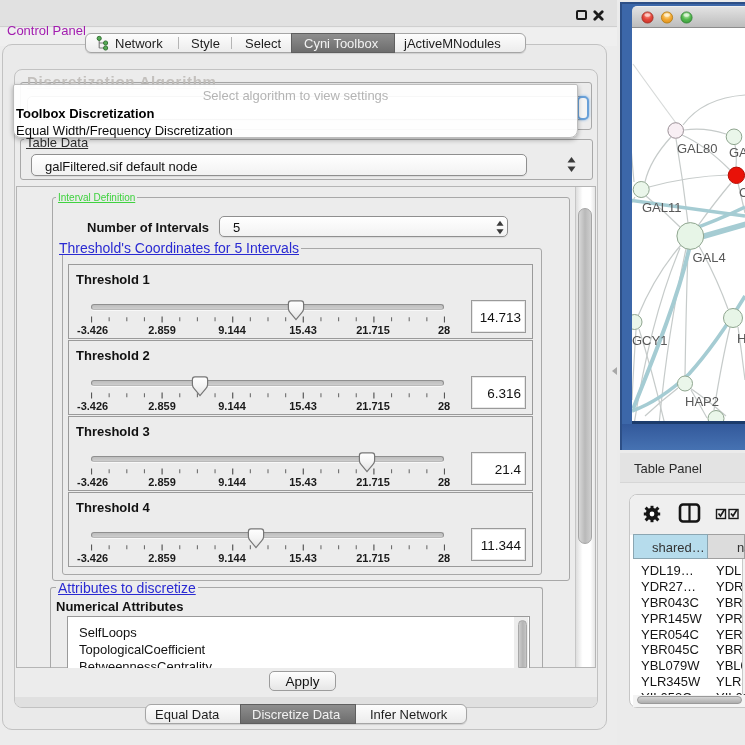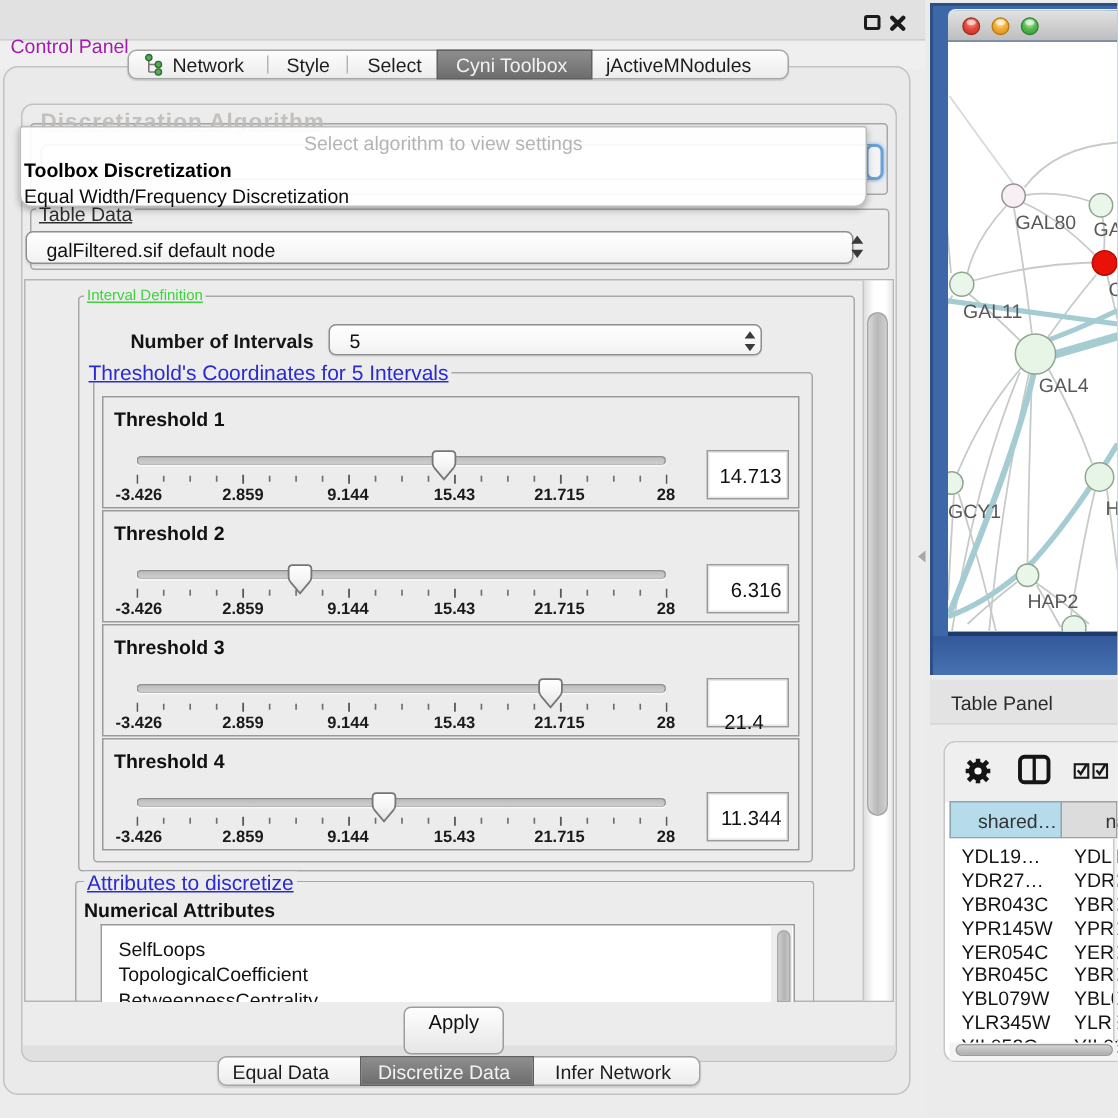--- a/index.html
+++ b/index.html
@@ -199,21 +199,21 @@
 <div class="abs" style="left:577px;top:96px;width:12px;height:24px;background:#f4f4f4;border:2px solid #69a0d8;border-radius:5px;box-shadow:0 0 3px #7db2e8;"></div>
 <div class="grouptitle bold" style="left:25px;top:74px;color:#c3c0bd;background:transparent;font-size:15px;line-height:15px;letter-spacing:0.7px;">Discretization Algorithm</div>
 
 <div class="abs" style="left:13px;top:84px;width:565px;height:54px;background:rgba(255,255,255,0.93);border:1px solid #bdbdbd;border-radius:2px 2px 8px 8px;box-shadow:0 2px 5px rgba(0,0,0,0.3);z-index:40;"></div>
 <div class="abs" style="left:13px;top:88px;width:565px;height:13px;font-size:13px;color:#b4b4b4;text-align:center;z-index:41;">Select algorithm to view settings</div>
 <div class="abs bold" style="left:16px;top:105.5px;font-size:13px;color:#000;z-index:41;">Toolbox Discretization</div>
 <div class="abs" style="left:16px;top:123px;font-size:13px;color:#0c0c0c;z-index:41;">Equal Width/Frequency Discretization</div>
 
 <div class="gbox" style="left:20px;top:139px;width:573px;height:41px;"></div>
 <div class="grouptitle" style="left:24px;top:135.5px;color:#2e2e2e;">Table Data</div>
-<div class="combo" style="left:17px;top:154px;width:552px;height:22px;">
+<div class="combo" style="left:31px;top:154px;width:496px;height:22px;">
   <span style="position:absolute;left:13px;top:4px;">galFiltered.sif default node</span>
 </div>
 <svg class="abs" style="left:567px;top:157px;" width="9" height="15" viewBox="0 0 9 15">
  <path d="M4.5,0 L8.5,5.5 L0.5,5.5 Z" fill="#3a3a3a"></path>
     <path d="M4.5,15 L8.5,9.5 L0.5,9.5 Z" fill="#3a3a3a"></path>
 </svg>
 
 <div class="abs" style="left:16px;top:186px;width:580px;height:482px;background:#ececec;border:1px solid #b5b5b5;"></div>
 <div class="abs" style="left:575px;top:187px;width:20px;height:480px;background:linear-gradient(to right,#dedede,#ffffff 35%,#ffffff 75%,#e6e6e6);border-left:1px solid #c6c6c6;"></div>
 <div class="abs" style="left:578px;top:208px;width:14px;height:336px;background:linear-gradient(to right,#d8d8d8,#b9b9b9 50%,#cfcfcf);border:1px solid #a5a5a5;border-radius:7px;"></div>
@@ -354,21 +354,21 @@
  <defs>
       <linearGradient id="th367.4452" x1="0" y1="0" x2="0" y2="1">
   <stop offset="0" stop-color="#ffffff"></stop>
         <stop offset="0.5" stop-color="#f4f4f4"></stop>
         <stop offset="1" stop-color="#e2e2e2"></stop>
       </linearGradient>
     </defs>
  <path d="M4,0.8 H14 Q16.6,0.8 16.6,3.4 V8.6 Q16.6,10.8 15,12.4 L9,19.6 L3,12.4 Q1.4,10.8 1.4,8.6 V3.4 Q1.4,0.8 4,0.8 Z" fill="url(#th367.4452)" stroke="#767676" stroke-width="1.2"></path>
 </svg>
 <div class="abs" style="left:471px;top:452px;width:55px;height:33px;background:#fff;border:1px solid #9a9a9a;box-shadow:inset 0 0 0 1px #e8e8e8;"></div>
-<div class="abs" style="left:471px;top:462px;width:50px;text-align:center;font-size:13.5px;color:#111;margin-top:12px;">21.4</div>
+<div class="abs" style="left:471px;top:462px;width:50px;text-align:right;font-size:13.5px;color:#111;">21.4</div>
 <div class="abs" style="left:68px;top:492px;width:465px;height:75px;border:1px solid #9a9a9a;background:#ececec;"></div>
 <div class="abs bold" style="left:76px;top:500px;font-size:13px;color:#111;">Threshold 4</div>
 <div class="abs" style="left:91.0px;top:532px;width:353.0px;height:6px;background:linear-gradient(#bdbdbd,#cdcdcd);border:1px solid #8f8f8f;border-bottom-color:#b9b9b9;border-radius:3.5px;box-shadow:0 1px 0 #f8f8f8;"></div>
 <svg class="abs" style="left:90.5px;top:544px;" width="354" height="7" viewBox="0 0 354 7">
     <line x1="0.50" y1="0.5" x2="0.50" y2="6.5" stroke="#585858" stroke-width="1.2"></line>
     <line x1="18.15" y1="1.2" x2="18.15" y2="5.2" stroke="#6e6e6e" stroke-width="1.1"></line>
     <line x1="35.80" y1="1.2" x2="35.80" y2="5.2" stroke="#6e6e6e" stroke-width="1.1"></line>
     <line x1="53.45" y1="1.2" x2="53.45" y2="5.2" stroke="#6e6e6e" stroke-width="1.1"></line>
     <line x1="71.10" y1="0.5" x2="71.10" y2="6.5" stroke="#585858" stroke-width="1.2"></line>
     <line x1="88.75" y1="1.2" x2="88.75" y2="5.2" stroke="#6e6e6e" stroke-width="1.1"></line>
@@ -410,18 +410,18 @@
 <div class="grouptitle" style="left:56px;top:581px;color:#2a2ad2;font-size:14px;line-height:14px;">Attributes to discretize</div>
 <div class="abs bold" style="left:56px;top:599px;font-size:13px;color:#111;">Numerical Attributes</div>
 <div class="abs" style="left:67px;top:616px;width:463px;height:52px;background:#fff;border:1px solid #9a9a9a;border-bottom:none;overflow:hidden;">
   <div style="position:absolute;left:11px;top:8px;font-size:13px;color:#111;">SelfLoops</div>
   <div style="position:absolute;left:11px;top:24.5px;font-size:13px;color:#111;">TopologicalCoefficient</div>
   <div style="position:absolute;left:11px;top:41.5px;font-size:13px;color:#111;">BetweennessCentrality</div>
   <div style="position:absolute;right:1px;top:0;width:14px;height:51px;background:#ededed;"></div>
   <div style="position:absolute;right:2.5px;top:3px;width:9px;height:48px;background:linear-gradient(to right,#cdcdcd,#b4b4b4 55%,#c6c6c6);border:1px solid #a8a8a8;border-radius:5px 5px 0 0;"></div>
 </div>
 
-<div class="abs" style="left:269px;top:671px;width:67px;height:32px;background:linear-gradient(#fefefe,#e6e6e6);border:1px solid #9c9c9c;border-radius:5px;text-align:center;font-size:13.5px;color:#111;"><span style="position:relative;top:2px;">Apply</span></div>
+<div class="abs" style="left:269px;top:671px;width:67px;height:20px;background:linear-gradient(#fefefe,#e6e6e6);border:1px solid #9c9c9c;border-radius:5px;text-align:center;font-size:13.5px;color:#111;"><span style="position:relative;top:2px;">Apply</span></div>
 
 <div class="abs" style="left:145px;top:704px;width:322px;height:20px;background:linear-gradient(#fdfdfd,#ececec);border:1px solid #a5a5a5;border-radius:6px;box-shadow:0 1px 1px rgba(0,0,0,0.12);"></div>
 <div class="abs" style="left:240px;top:704px;width:116px;height:20px;background:linear-gradient(#8e8e8e,#6d6d6d);border:1px solid #5f5f5f;"></div>
 <div class="abs b13" style="left:155px;top:707px;color:#1d1d1d;">Equal Data</div>
 <div class="abs b13" style="left:252px;top:707px;color:#f2f2f2;">Discretize Data</div>
 <div class="abs b13" style="left:370px;top:707px;color:#1d1d1d;">Infer Network</div>
 </body></html>

